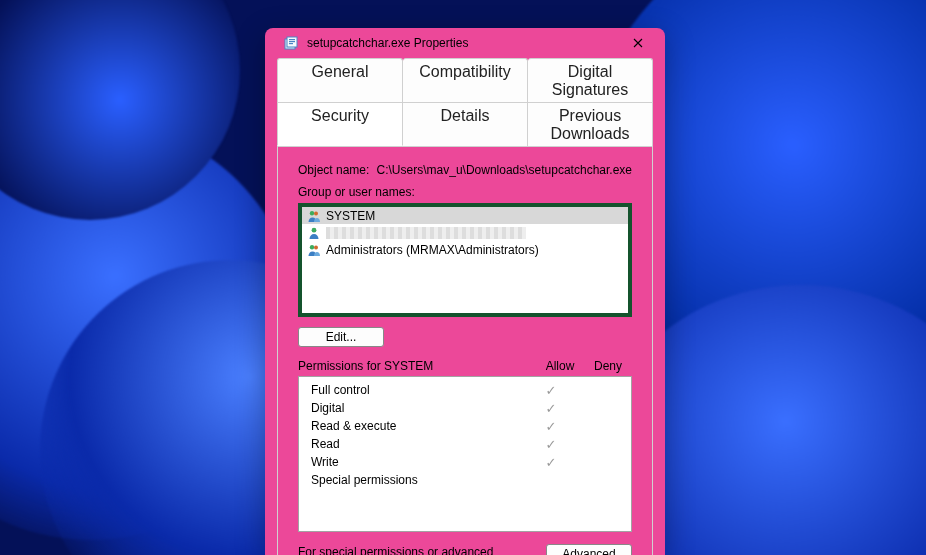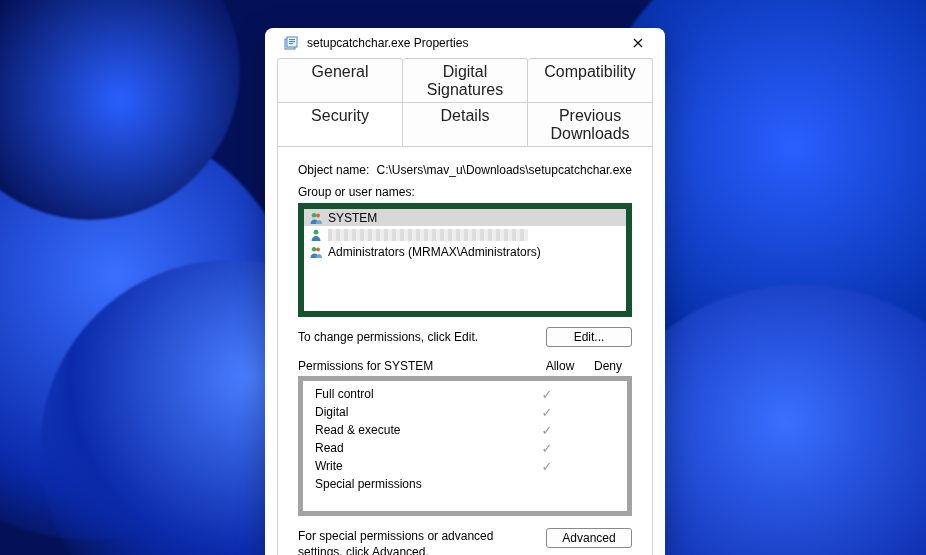--- a/index.html
+++ b/index.html
@@ -23,21 +23,21 @@
     .p3 { width: 500px; height: 500px; right: -160px; top: -80px; background: radial-gradient(circle at 40% 50%, #2a5fff 0%, #0530aa 55%, transparent 80%); transform: rotate(30deg); }
     .p4 { width: 450px; height: 450px; right: -100px; bottom: -180px; background: radial-gradient(circle at 50% 30%, #3a6fff 0%, #0a2aaa 55%, transparent 80%); transform: rotate(-10deg); }
     .p5 { width: 300px; height: 300px; left: -60px; top: -80px; background: radial-gradient(circle at 60% 60%, #2a5fff 0%, #041158 60%, transparent 80%); }
 
     .dialog {
       position: absolute;
       left: 265px;
       top: 28px;
       width: 400px;
       height: 527px;
-      background: #ffffff;
+      background: #ec4899;
       border-radius: 8px 8px 0 0;
       box-shadow: 0 8px 30px rgba(0,0,0,0.3);
       display: flex;
       flex-direction: column;
       color: #000;
     }
     .titlebar {
       display: flex;
       align-items: center;
       height: 40px;
@@ -91,21 +91,21 @@
     
     .tab-content-border { border-top: 1px solid #d0d0d0; margin-top: -1px; }
 
     .row { display: flex; margin-bottom: 8px; align-items: flex-start; }
     .lbl { width: 80px; color: #000; }
     .val { flex: 1; color: #000; }
 
     .section-label { font-size: 12px; margin: 8px 0 4px; }
 
     .listbox {
-      border: 6px solid #14532d;
+      border: 4px solid #14532d;
       background: #fff;
       height: 114px;
       overflow: hidden;
       font-size: 12px;
     }
     .list-item {
       display: flex;
       align-items: center;
       height: 17px;
       padding: 0 4px;
@@ -140,25 +140,25 @@
 
     .perm-header {
       display: flex;
       margin-top: 12px;
       font-size: 12px;
     }
     .perm-header .name { flex: 1; }
     .perm-header .col { width: 48px; text-align: center; }
 
     .perm-box {
-      border: 5px solid #a3a3a3;
+      border: 1px solid #a3a3a3;
       background: #fff;
       margin-top: 3px;
       padding: 4px 8px;
-      height: 140px;
+      height: 156px;
     }
     .perm-row { display: flex; align-items: center; height: 18px; font-size: 12px; }
     .perm-row .pname { flex: 1; padding-left: 4px; }
     .perm-row .pcol { width: 48px; text-align: center; color: #888; }
     .checkmark { color: #999; font-size: 13px; }
 
     .adv-row { display: flex; align-items: flex-start; margin: 12px 0 0; }
     .adv-row .txt { flex: 1; padding-right: 8px; line-height: 1.35; }
   </style>
 </head>
@@ -188,22 +188,22 @@
     <div class="close-btn">
       <svg width="10" height="10" viewBox="0 0 10 10">
           <path d="M1 1 L9 9 M9 1 L1 9" stroke="#000" stroke-width="1.1"></path>
         </svg>
     </div>
   </div>
 
   <div class="tabs-wrap">
     <div class="tabs row1">
       <div class="tab">General</div>
+      <div class="tab">Compatibility</div>
       <div class="tab">Digital Signatures</div>
-      <div class="tab">Compatibility</div>
     </div>
     <div class="tabs row2">
       <div class="tab active">Security</div>
       <div class="tab">Details</div>
       <div class="tab">Previous Downloads</div>
     </div>
   </div>
 
   <div class="tab-content-border">
 
@@ -242,21 +242,20 @@
               <circle cx="9" cy="4.6" r="2" fill="#d06a2e"></circle>
               <path d="M1.5 13c0-2.8 1.7-4.6 4-4.6s4 1.8 4 4.6z" fill="#3c7fc4"></path>
               <path d="M7 13c0-2.4 1.4-4 3-4s3 1.6 3 4z" fill="#6aa9de"></path>
             </svg>
           </span>
           <span>Administrators (MRMAX\Administrators)</span>
         </div>
       </div>
 
     <div class="edit-row">
-      <div class="txt">To change permissions, click Edit.</div>
       <button class="winbtn">Edit...</button>
     </div>
 
     <div class="perm-header">
       <div class="name">Permissions for SYSTEM</div>
       <div class="col">Allow</div>
       <div class="col">Deny</div>
     </div>
 
     <div class="perm-box" id="perm-list">

